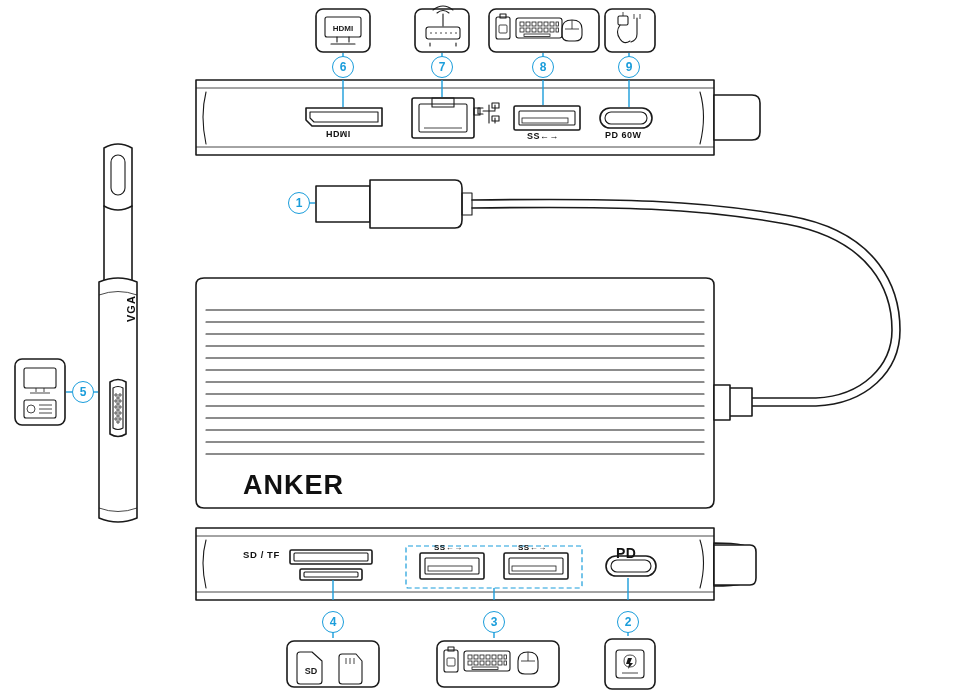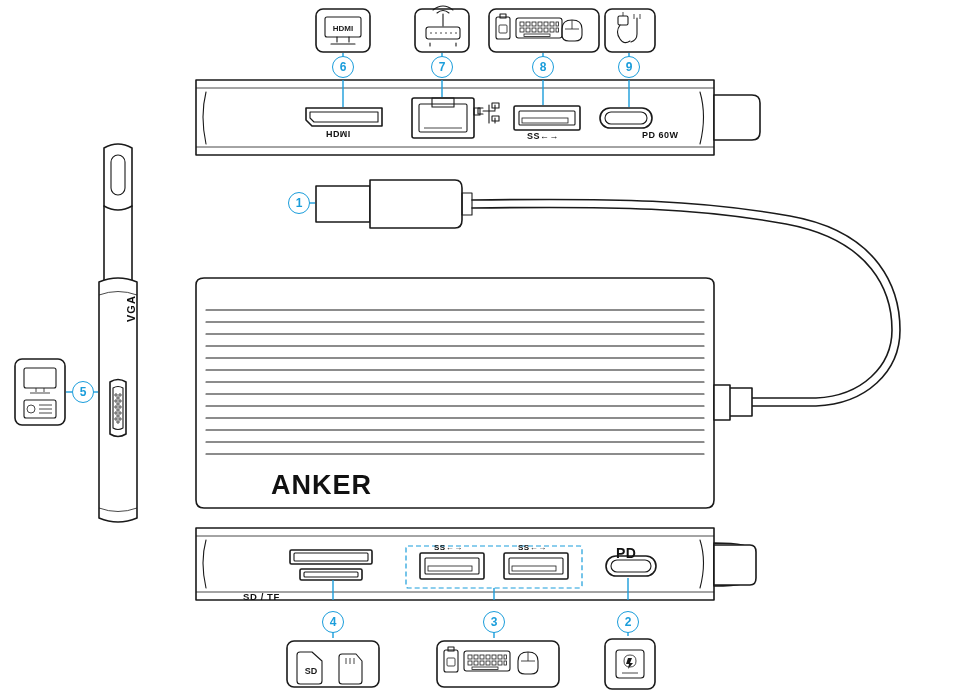--- a/index.html
+++ b/index.html
@@ -9,21 +9,21 @@
   .callout{
     position:absolute;width:22px;height:22px;border-radius:50%;
     border:1.6px solid #1a9ddb;color:#1a9ddb;background:#ffffff;
     font-size:12px;font-weight:bold;line-height:20px;text-align:center;
     box-sizing:border-box;
   }
   .port-label{
     position:absolute;color:#111;font-size:9px;letter-spacing:.5px;font-weight:bold;
   }
   .anker{
-    position:absolute;color:#111;font-size:27px;font-weight:bold;letter-spacing:1px;margin-left:28px;
+    position:absolute;color:#111;font-size:27px;font-weight:bold;letter-spacing:1px;
   }
   .vga-text{
     position:absolute;color:#111;font-size:11px;font-weight:bold;letter-spacing:1px;
     transform:rotate(-90deg);transform-origin:left top;
   }
   .sdtf{position:absolute;color:#111;font-size:9.5px;font-weight:bold;letter-spacing:.6px;}
   .hdmi-txt{position:absolute;color:#111;font-size:9px;font-weight:bold;letter-spacing:.4px;}
 </style>
 </head>
 <body>
@@ -302,23 +302,23 @@
     <path d="M630 655 q-6 0 -6 6 q0 6 6 6 q6 0 6 -6 q0 -6 -6 -6 z" class="sThin"></path>
     <path d="M628 658 l4 0 l-2 5 l3 0 l-5 6 l1 -5 l-3 0 z" class="fillk"></path>
     <path d="M622 673 l16 0" class="sThin"></path>
   </g>
 </svg>
 
 <div class="anker" style="left:243px;top:470px;">ANKER</div>
 
 <div class="hdmi-txt" style="left:326px;top:129px;transform:scaleY(-1);">HDMI</div>
 <div class="port-label" style="left:527px;top:131px;">SS←→</div>
-<div class="port-label" style="left:642px;top:130px;">PD 60W</div>
-
-<div class="sdtf" style="left:243px;top:591px;">SD / TF</div>
+<div class="port-label" style="left:605px;top:130px;">PD 60W</div>
+
+<div class="sdtf" style="left:243px;top:549px;">SD / TF</div>
 <div class="port-label" style="left:434px;top:543px;font-size:8px;">SS←→</div>
 <div class="port-label" style="left:518px;top:543px;font-size:8px;">SS←→</div>
 <div class="port-label" style="left:616px;top:545px;font-size:14px;">PD</div>
 
 <div class="vga-text" style="left:125px;top:322px;">VGA</div>
 
 <div class="callout" style="left:288px;top:192px;">1</div>
 <div class="callout" style="left:617px;top:611px;">2</div>
 <div class="callout" style="left:483px;top:611px;">3</div>
 <div class="callout" style="left:322px;top:611px;">4</div>

